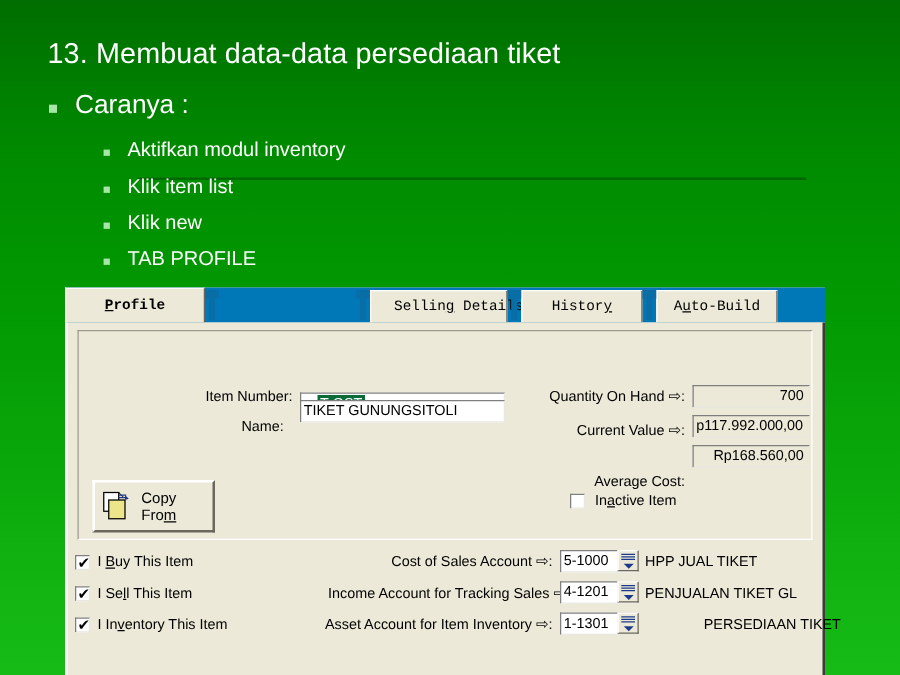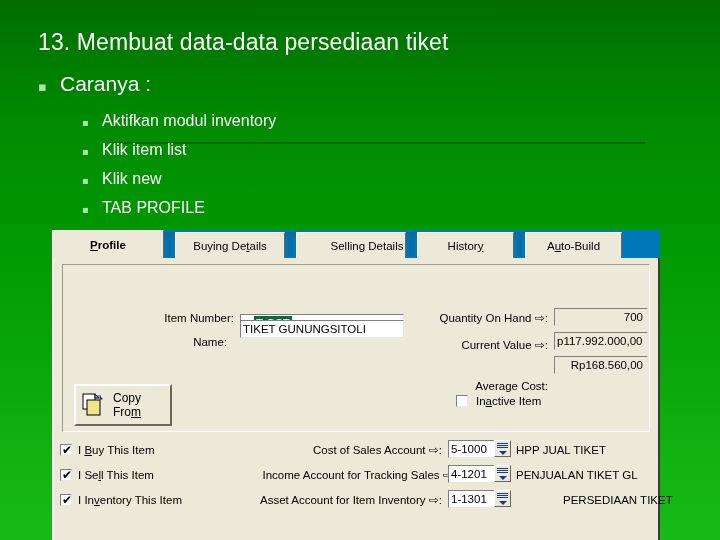--- a/index.html
+++ b/index.html
@@ -105,20 +105,21 @@
     border-top: 1px solid #ffffff;
     border-right: 1px solid #6b675c;
     box-sizing: border-box;
     display: flex;
     align-items: center;
     justify-content: center;
     font-size: 11.5px;
     color: #000;
     white-space: nowrap;
     cursor: default;
+    font-family: Liberation Mono, monospace;
   }
   .tab.active {
     top: 0px;
     height: 28px;
     font-weight: bold;
     z-index: 3;
     border-right: 1px solid #6b675c;
   }
   .tab-notch {
     position: absolute;
@@ -350,23 +351,20 @@
 
     <div id="tabstrip">
       <div class="tab active" style="left:0px; width:112px;">
         <span><span class="ul-letter">P</span>rofile</span>
       </div>
       <div class="tab-notch" style="left:112px;">
           <i></i>
           <b></b>
         </div>
 
-      <div class="tab" style="left:123px; width:110px;">
-        <span>Buying De<span class="ul-letter">t</span>ails</span>
-      </div>
       <div class="tab-notch" style="left:233px;">
           <i></i>
           <b></b>
         </div>
 
       <div class="tab" style="left:244px; width:110px;padding-left:32px;">
         <span>Sellin<span class="ul-letter">g</span> Details</span>
       </div>
       <div class="tab-notch" style="left:354px;">
           <i></i>

